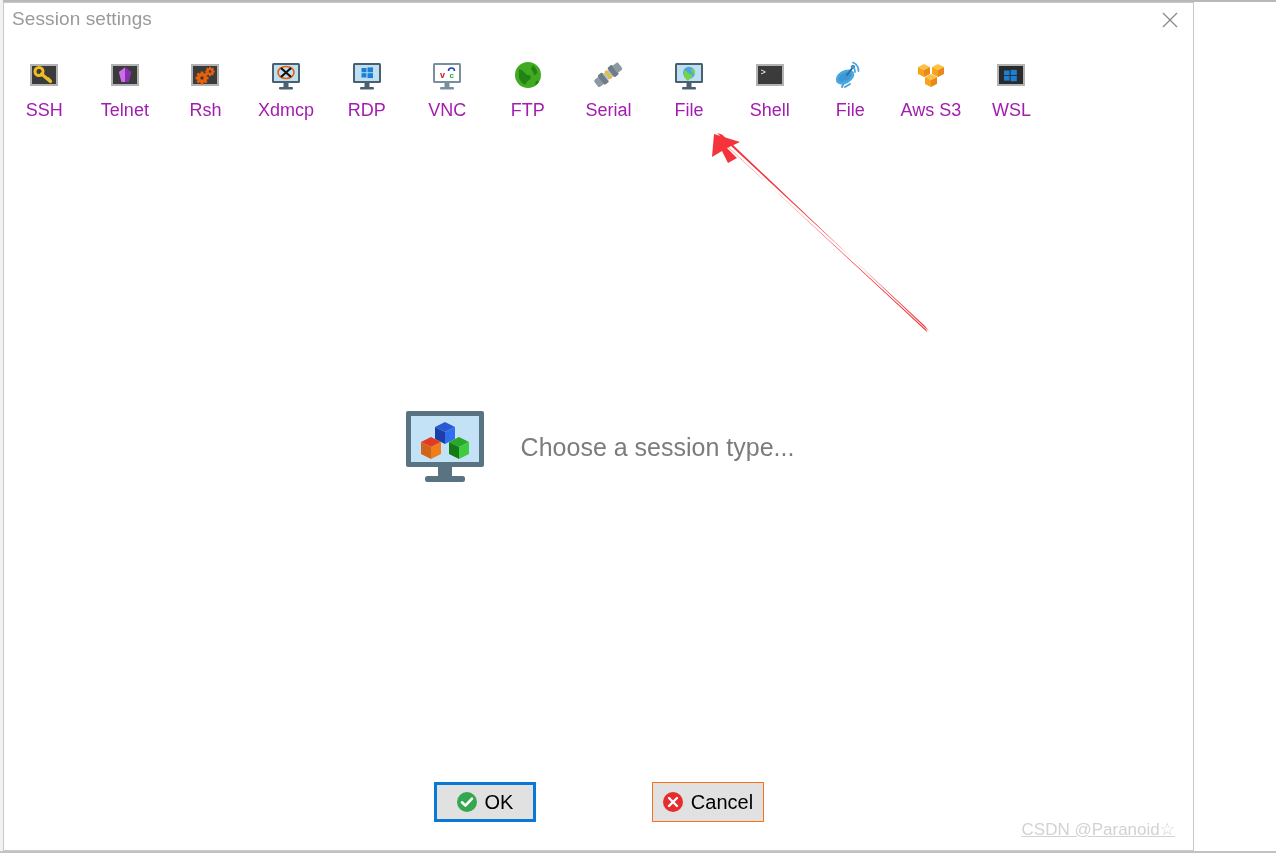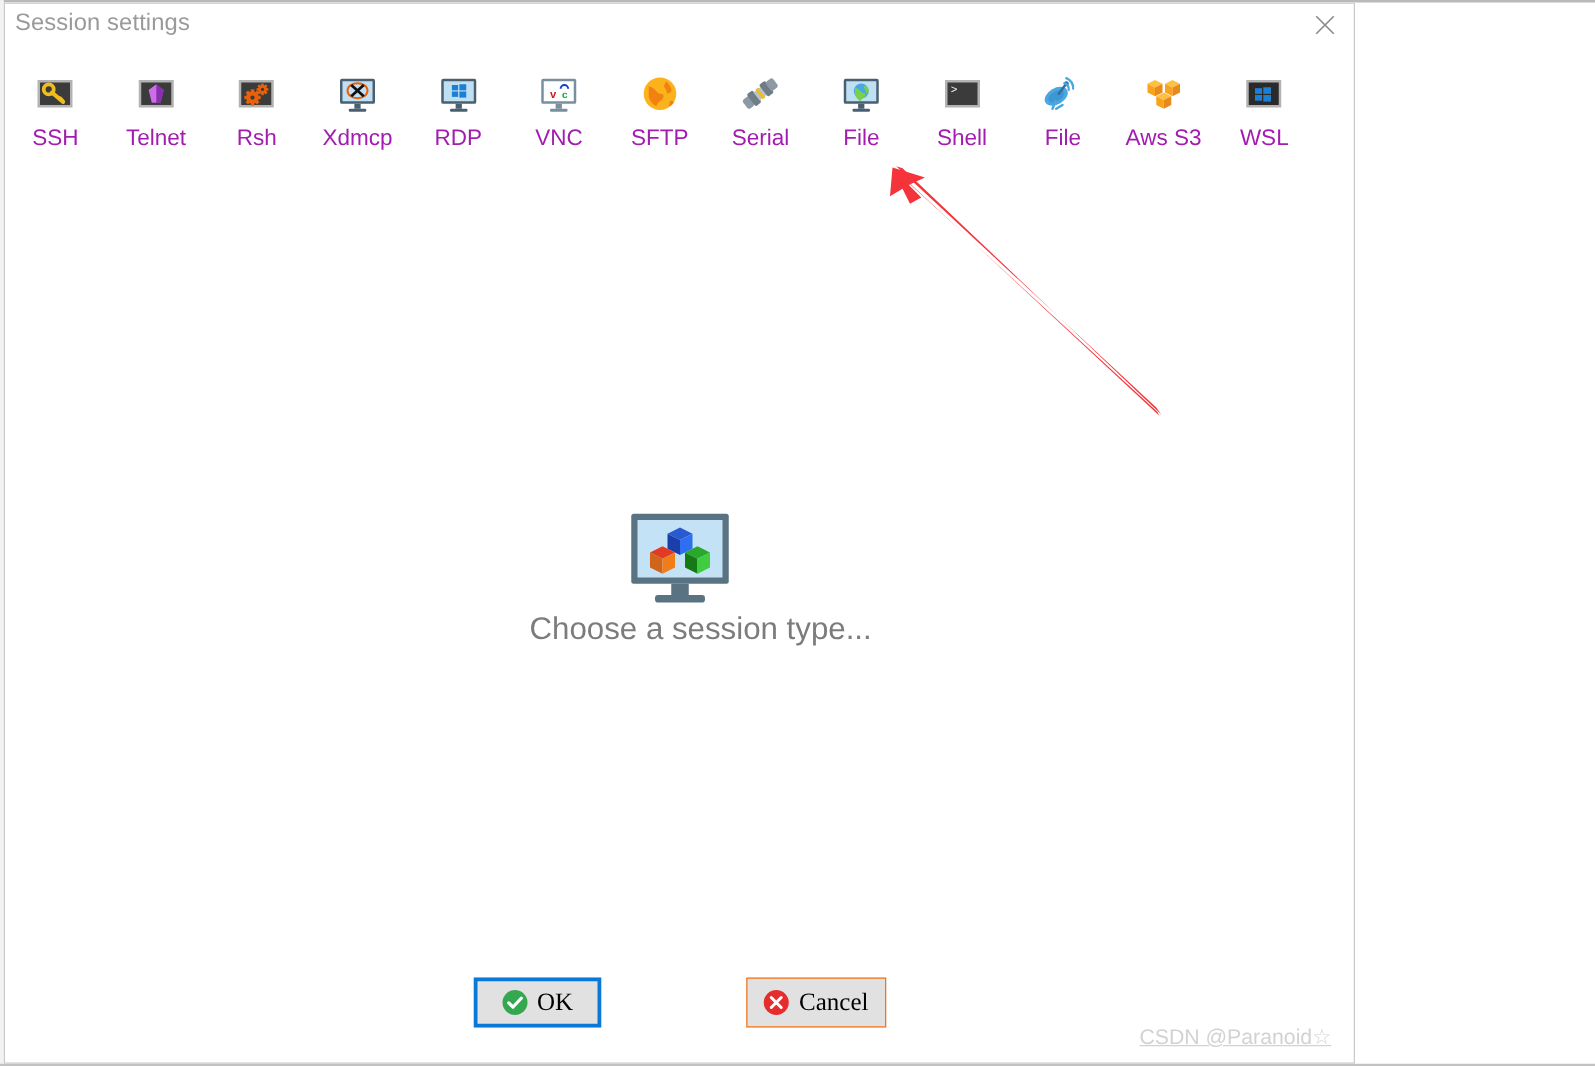--- a/index.html
+++ b/index.html
@@ -23,21 +23,21 @@
     background: #f2f2f2;
   }
   #bg-sliver-bottom {
     position: absolute; left: 0; bottom: 0; width: 1276px; height: 2px;
     background: #c2c2c2;
   }
 
   #dialog {
     position: absolute;
     left: 3px; top: 2px;
-    width: 1081px; height: 849px;
+    width: 1191px; height: 849px;
     background: #ffffff;
     border: 1px solid #c9c9c9;
     box-sizing: border-box;
     overflow: hidden;
     padding-left: 20px;
   }
 
   
   #titlebar {
     position: absolute; left: 0; top: 0;
@@ -90,21 +90,21 @@
     white-space: nowrap;
     line-height: 20px;
   }
 
   
   #placeholder {
     position: absolute;
     left: 0; top: 402px;
     width: 100%;
     display: flex;
-    flex-direction: column;
+    flex-direction: row;
     align-items: center;
     justify-content: center;
   }
   #placeholder-icon { width: 84px; height: 84px; display:block; }
   #placeholder-icon svg { display:block; }
   #placeholder-text {
     margin-left: 34px;
     font-size: 25px;
     color: #7c7c7c;
     white-space: nowrap;
@@ -122,21 +122,20 @@
   }
   .dlg-button {
     height: 40px;
     background: #e1e1e1;
     display: flex; flex-direction: row;
     align-items: center; justify-content: center;
     font-size: 20px;
     color: #000;
     cursor: default;
     box-sizing: border-box;
-    font-family: Liberation Serif, serif;
   }
   #ok-button {
     width: 102px;
     border: 3px solid #0a78d6;
     margin-right: 116px;
   }
   #cancel-button {
     width: 112px;
     border: 1px solid #f97316;
     text-align: right;
@@ -279,32 +278,32 @@
           <text x="11" y="21" font-family="Liberation Sans, sans-serif" font-size="9" font-weight="bold" fill="#d01818">v</text>
           <text x="20.5" y="21" font-family="Liberation Sans, sans-serif" font-size="8" font-weight="bold" fill="#1fa83c">c</text>
           <path d="M19.5 14 a3 3 0 0 1 6 0" fill="none" stroke="#1b3fc4" stroke-width="1.6"></path>
           <rect x="15.5" y="26" width="5" height="4" fill="#7a8f9e"></rect>
           <rect x="11" y="30" width="14" height="2.4" rx="1" fill="#7a8f9e"></rect>
         </svg>
       </span>
       <span class="session-label">VNC</span>
     </div>
 
-
-    <div class="session-type">
-      <span class="session-icon">
-        <svg width="36" height="36" viewBox="0 0 36 36">
-          <circle cx="18" cy="18" r="13" fill="#fbb21b"></circle>
-          <path d="M9 12 q4 1 6 4 t5 2 q2 3 -1 5 t-4 5 q-4 -2 -6 -7 z" fill="#f07c12" opacity="0.9"></path>
-          <path d="M23 8 q3 3 4 6 t-3 4 q-1 -4 -3 -6 z" fill="#f07c12" opacity="0.9"></path>
-          <path d="M26 24 q2 -1 3 1 q-2 3 -4 3 z" fill="#f07c12" opacity="0.9"></path>
-        </svg>
-      </span>
-      <span class="session-label">SFTP</span>
-    </div>
+    <div class="session-type">
+      <span class="session-icon">
+        <svg width="36" height="36" viewBox="0 0 36 36">
+          <circle cx="18" cy="18" r="13" fill="#3faa22"></circle>
+          <path d="M9 12 q4 1 6 4 t5 2 q2 3 -1 5 t-4 5 q-4 -2 -6 -7 z" fill="#1d7d12" opacity="0.85"></path>
+          <path d="M23 8 q3 3 4 6 t-3 4 q-1 -4 -3 -6 z" fill="#1d7d12" opacity="0.85"></path>
+          <path d="M26 24 q2 -1 3 1 q-2 3 -4 3 z" fill="#1d7d12" opacity="0.85"></path>
+        </svg>
+      </span>
+      <span class="session-label">FTP</span>
+    </div>
+
 
     <div class="session-type">
       <span class="session-icon">
         <svg width="36" height="36" viewBox="0 0 36 36">
           <g transform="rotate(-38 18 18)">
             <rect x="3" y="13.5" width="7" height="9" rx="2" fill="#8d9aa3"></rect>
             <rect x="9" y="12" width="6" height="12" rx="1.5" fill="#6f7d87"></rect>
             <rect x="14.5" y="14" width="3" height="8" fill="#b9c2c8"></rect>
             <rect x="17" y="13.2" width="3" height="9.6" fill="#f0bd21"></rect>
             <rect x="19.5" y="14" width="3" height="8" fill="#b9c2c8"></rect>

